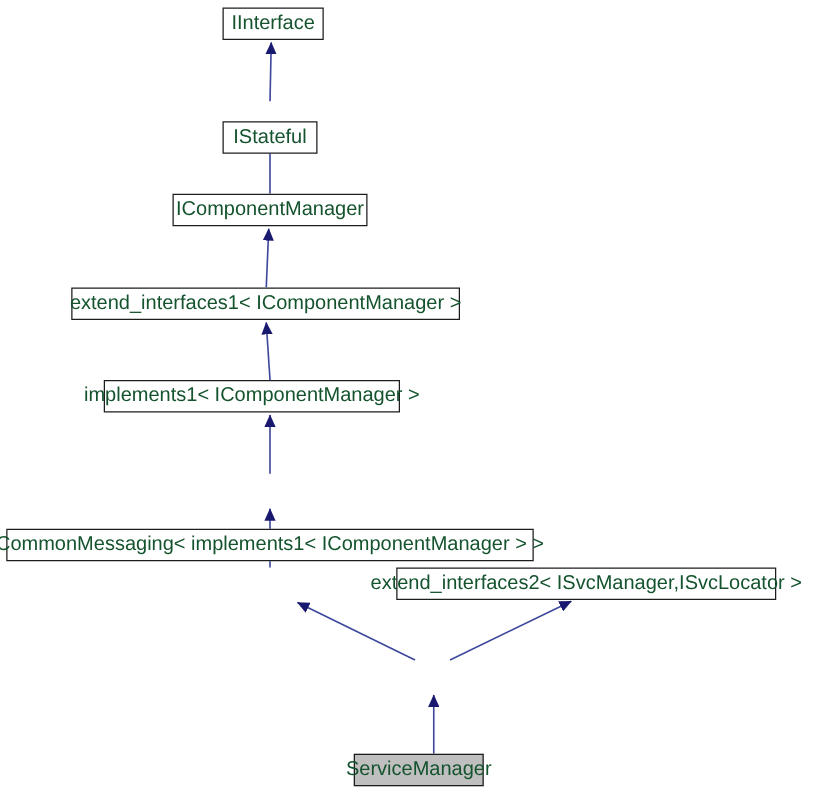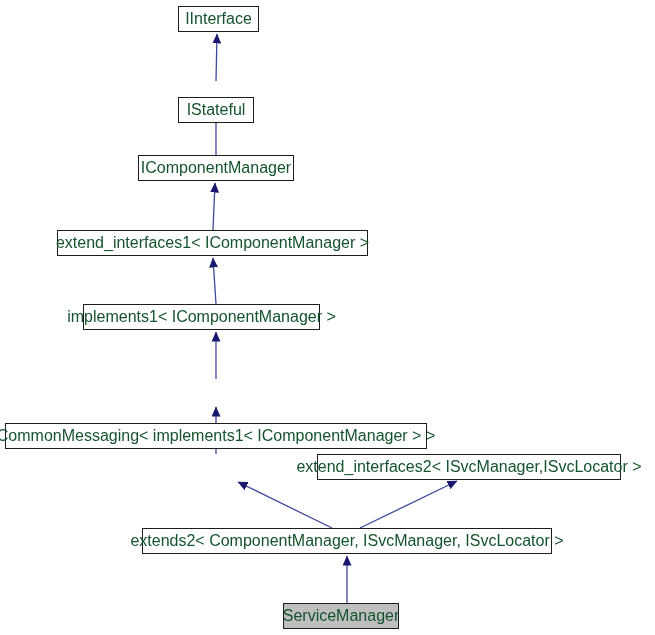--- a/index.html
+++ b/index.html
@@ -46,21 +46,21 @@
   
   #n-iinterface        { left: 178px; top: 6px;   width: 81px;  }
   #n-istateful         { left: 178px; top: 81px;  width: 76px; margin-top: 16px;  }
   #n-icomponentmanager { left: 138px; top: 155px; width: 156px; }
   #n-extend1           { left: 57px;  top: 230px; width: 311px; }
   #n-implements1       { left: 83px;  top: 304px; width: 237px; }
   #n-commonmessaging   { left: 5px;   top: 379px; width: 422px; margin-top: 44px; }
   #n-componentmanager  { left: 138px; top: 454px; width: 156px; }
   #n-extend2           { left: 317px; top: 454px; width: 304px; }
   #n-extends2          { left: 142px; top: 528px; width: 410px; }
-  #n-servicemanager    { left: 283px; top: 603px; width: 116px; }
+  #n-servicemanager    { left: 283px; top: 603px; width: 104px; }
 </style>
 </head>
 <body>
 
 <div class="graph-canvas">
 
   <svg class="edges-layer" width="655" height="635" viewBox="0 0 655 635" xmlns="http://www.w3.org/2000/svg">
     <defs>
       <marker id="arrowhead" markerUnits="userSpaceOnUse" markerWidth="10" markerHeight="9" viewBox="0 0 10 9" refX="9.5" refY="4.5" orient="auto">
         <path d="M10,4.5 L0,0 L0,9 Z" fill="#191970"></path>
@@ -87,17 +87,16 @@
 
   <div class="node" id="n-extend1">extend_interfaces1&lt; IComponentManager &gt;</div>
 
   <div class="node" id="n-implements1">implements1&lt; IComponentManager &gt;</div>
 
   <div class="node" id="n-commonmessaging">CommonMessaging&lt; implements1&lt; IComponentManager &gt; &gt;</div>
 
 
   <div class="node" id="n-extend2">extend_interfaces2&lt; ISvcManager,ISvcLocator &gt;</div>
 
-  <div class="node" id="n-extends2">extends2&lt; ComponentManager, ISvcManager, ISvcLocator &gt;</div>
 
   <div class="node highlight" id="n-servicemanager">ServiceManager</div>
 
 </div>
 
 </body></html>

